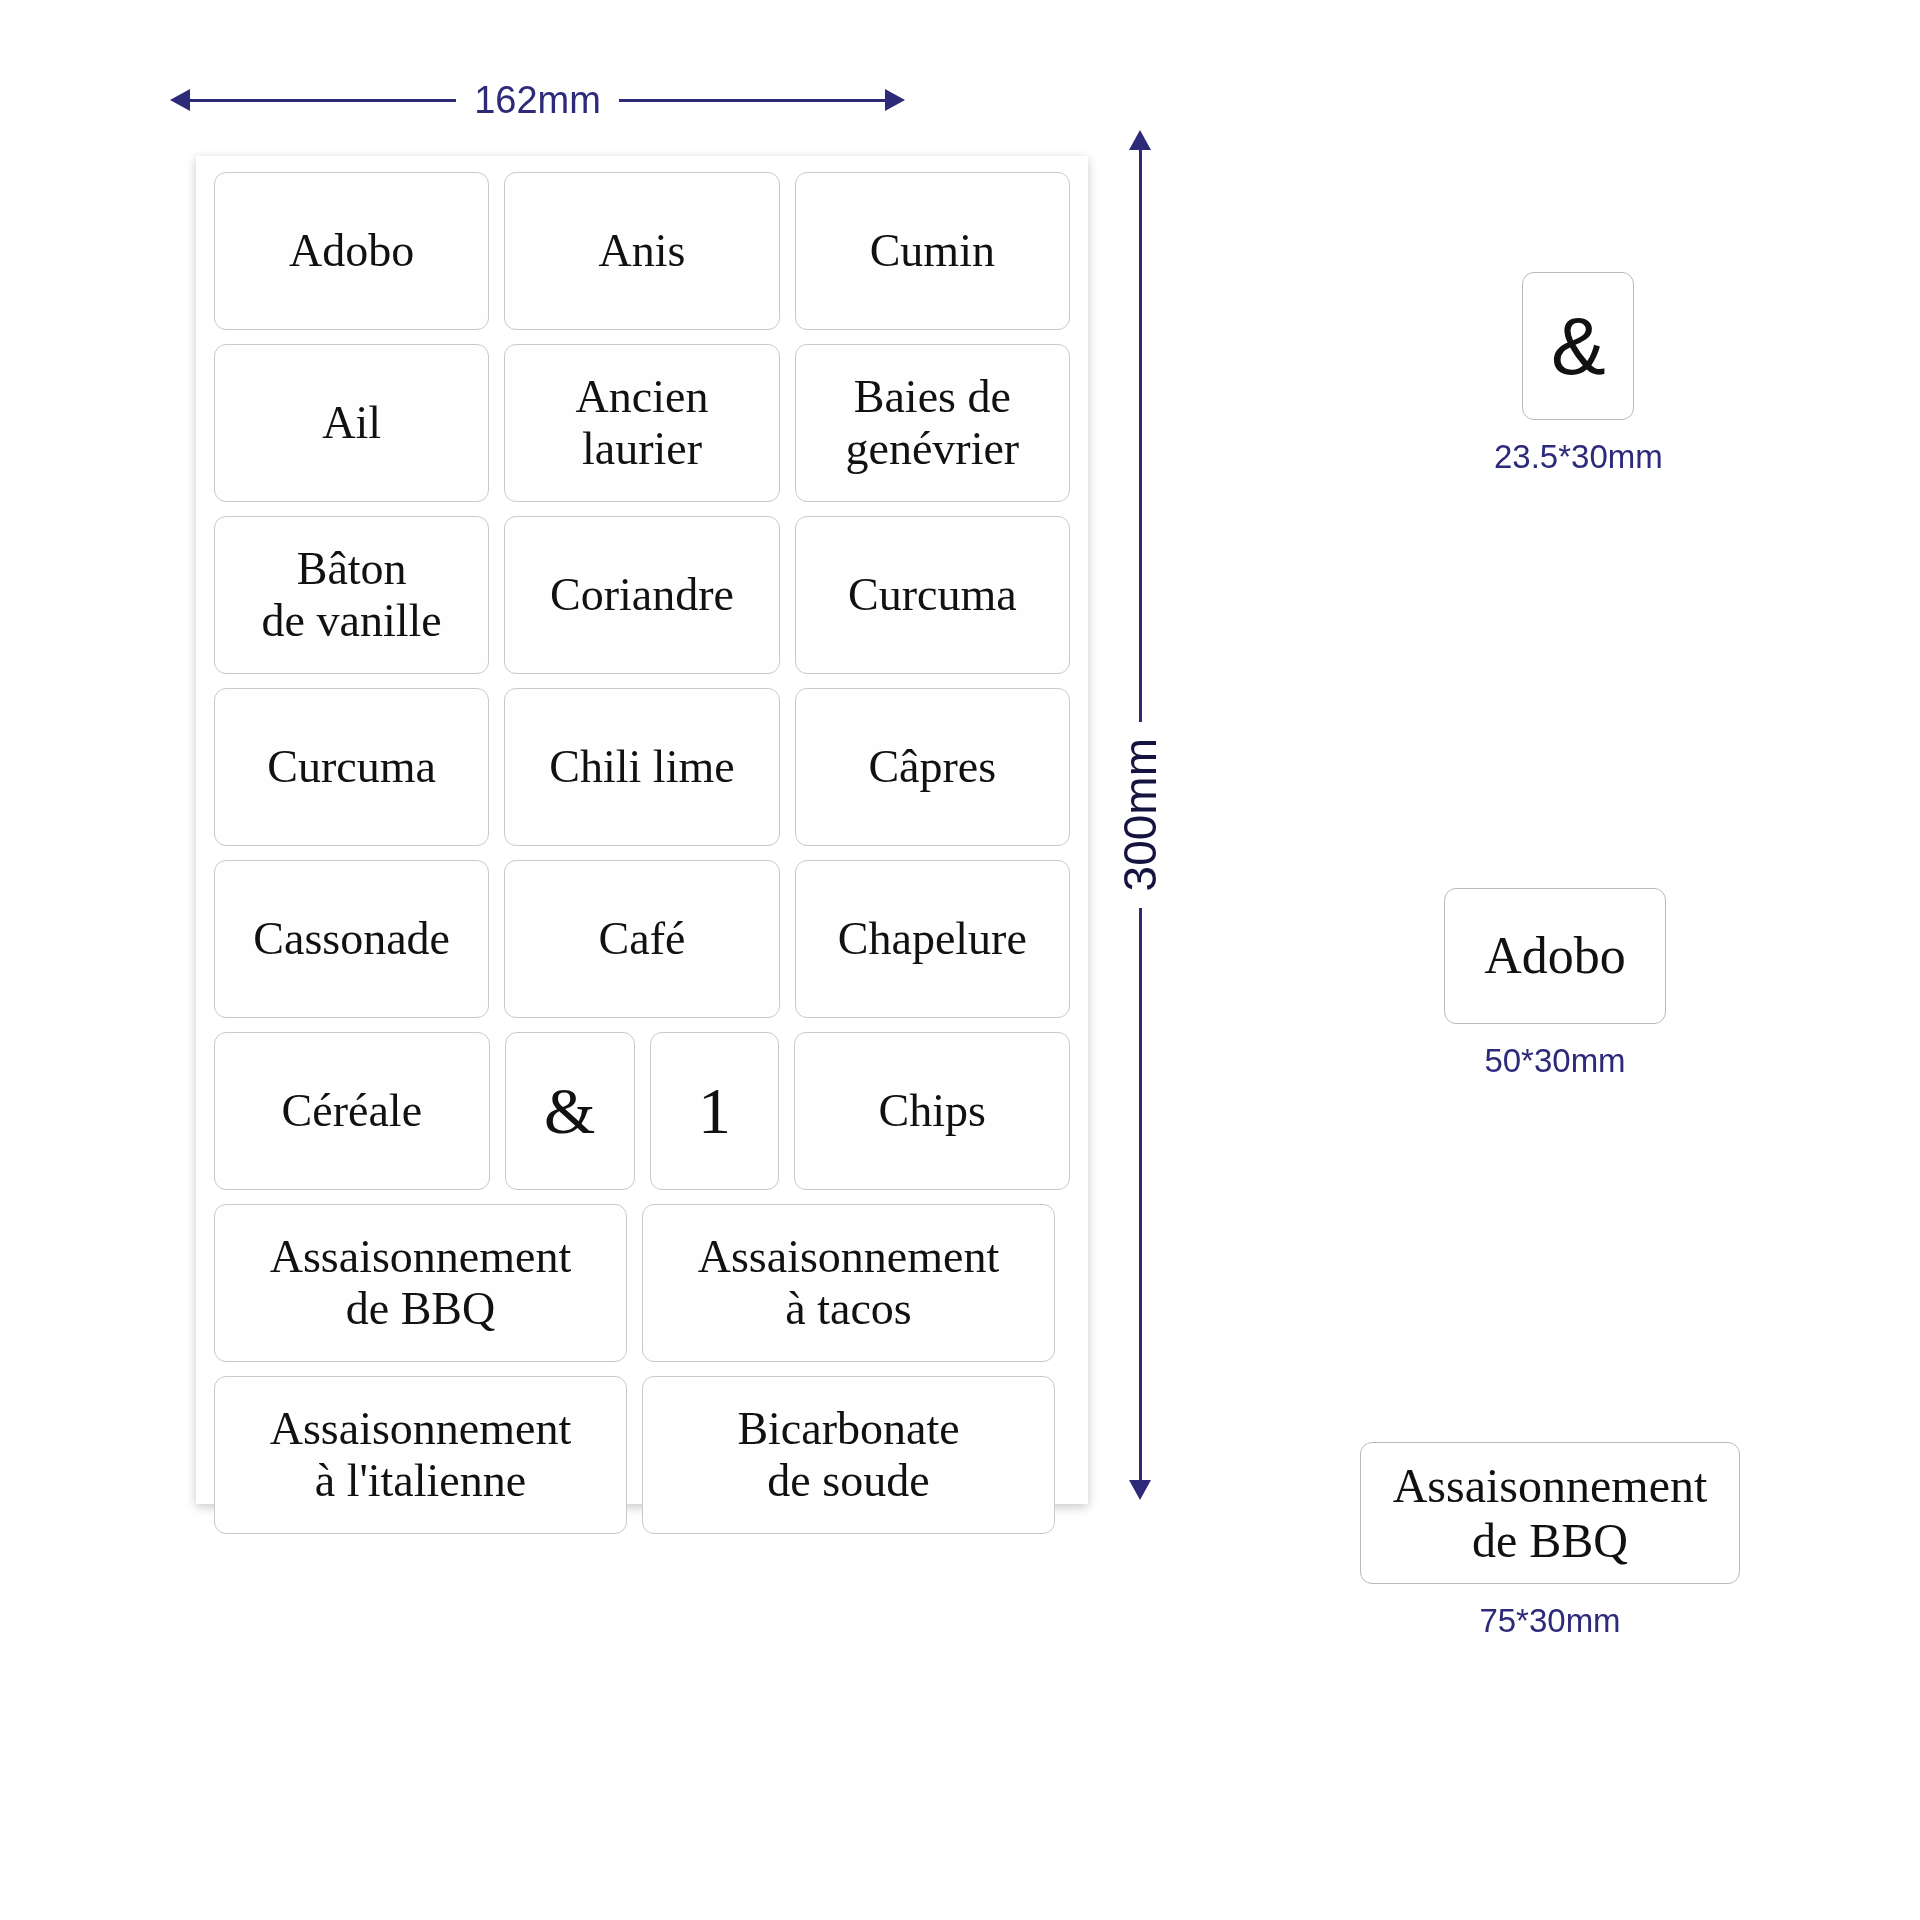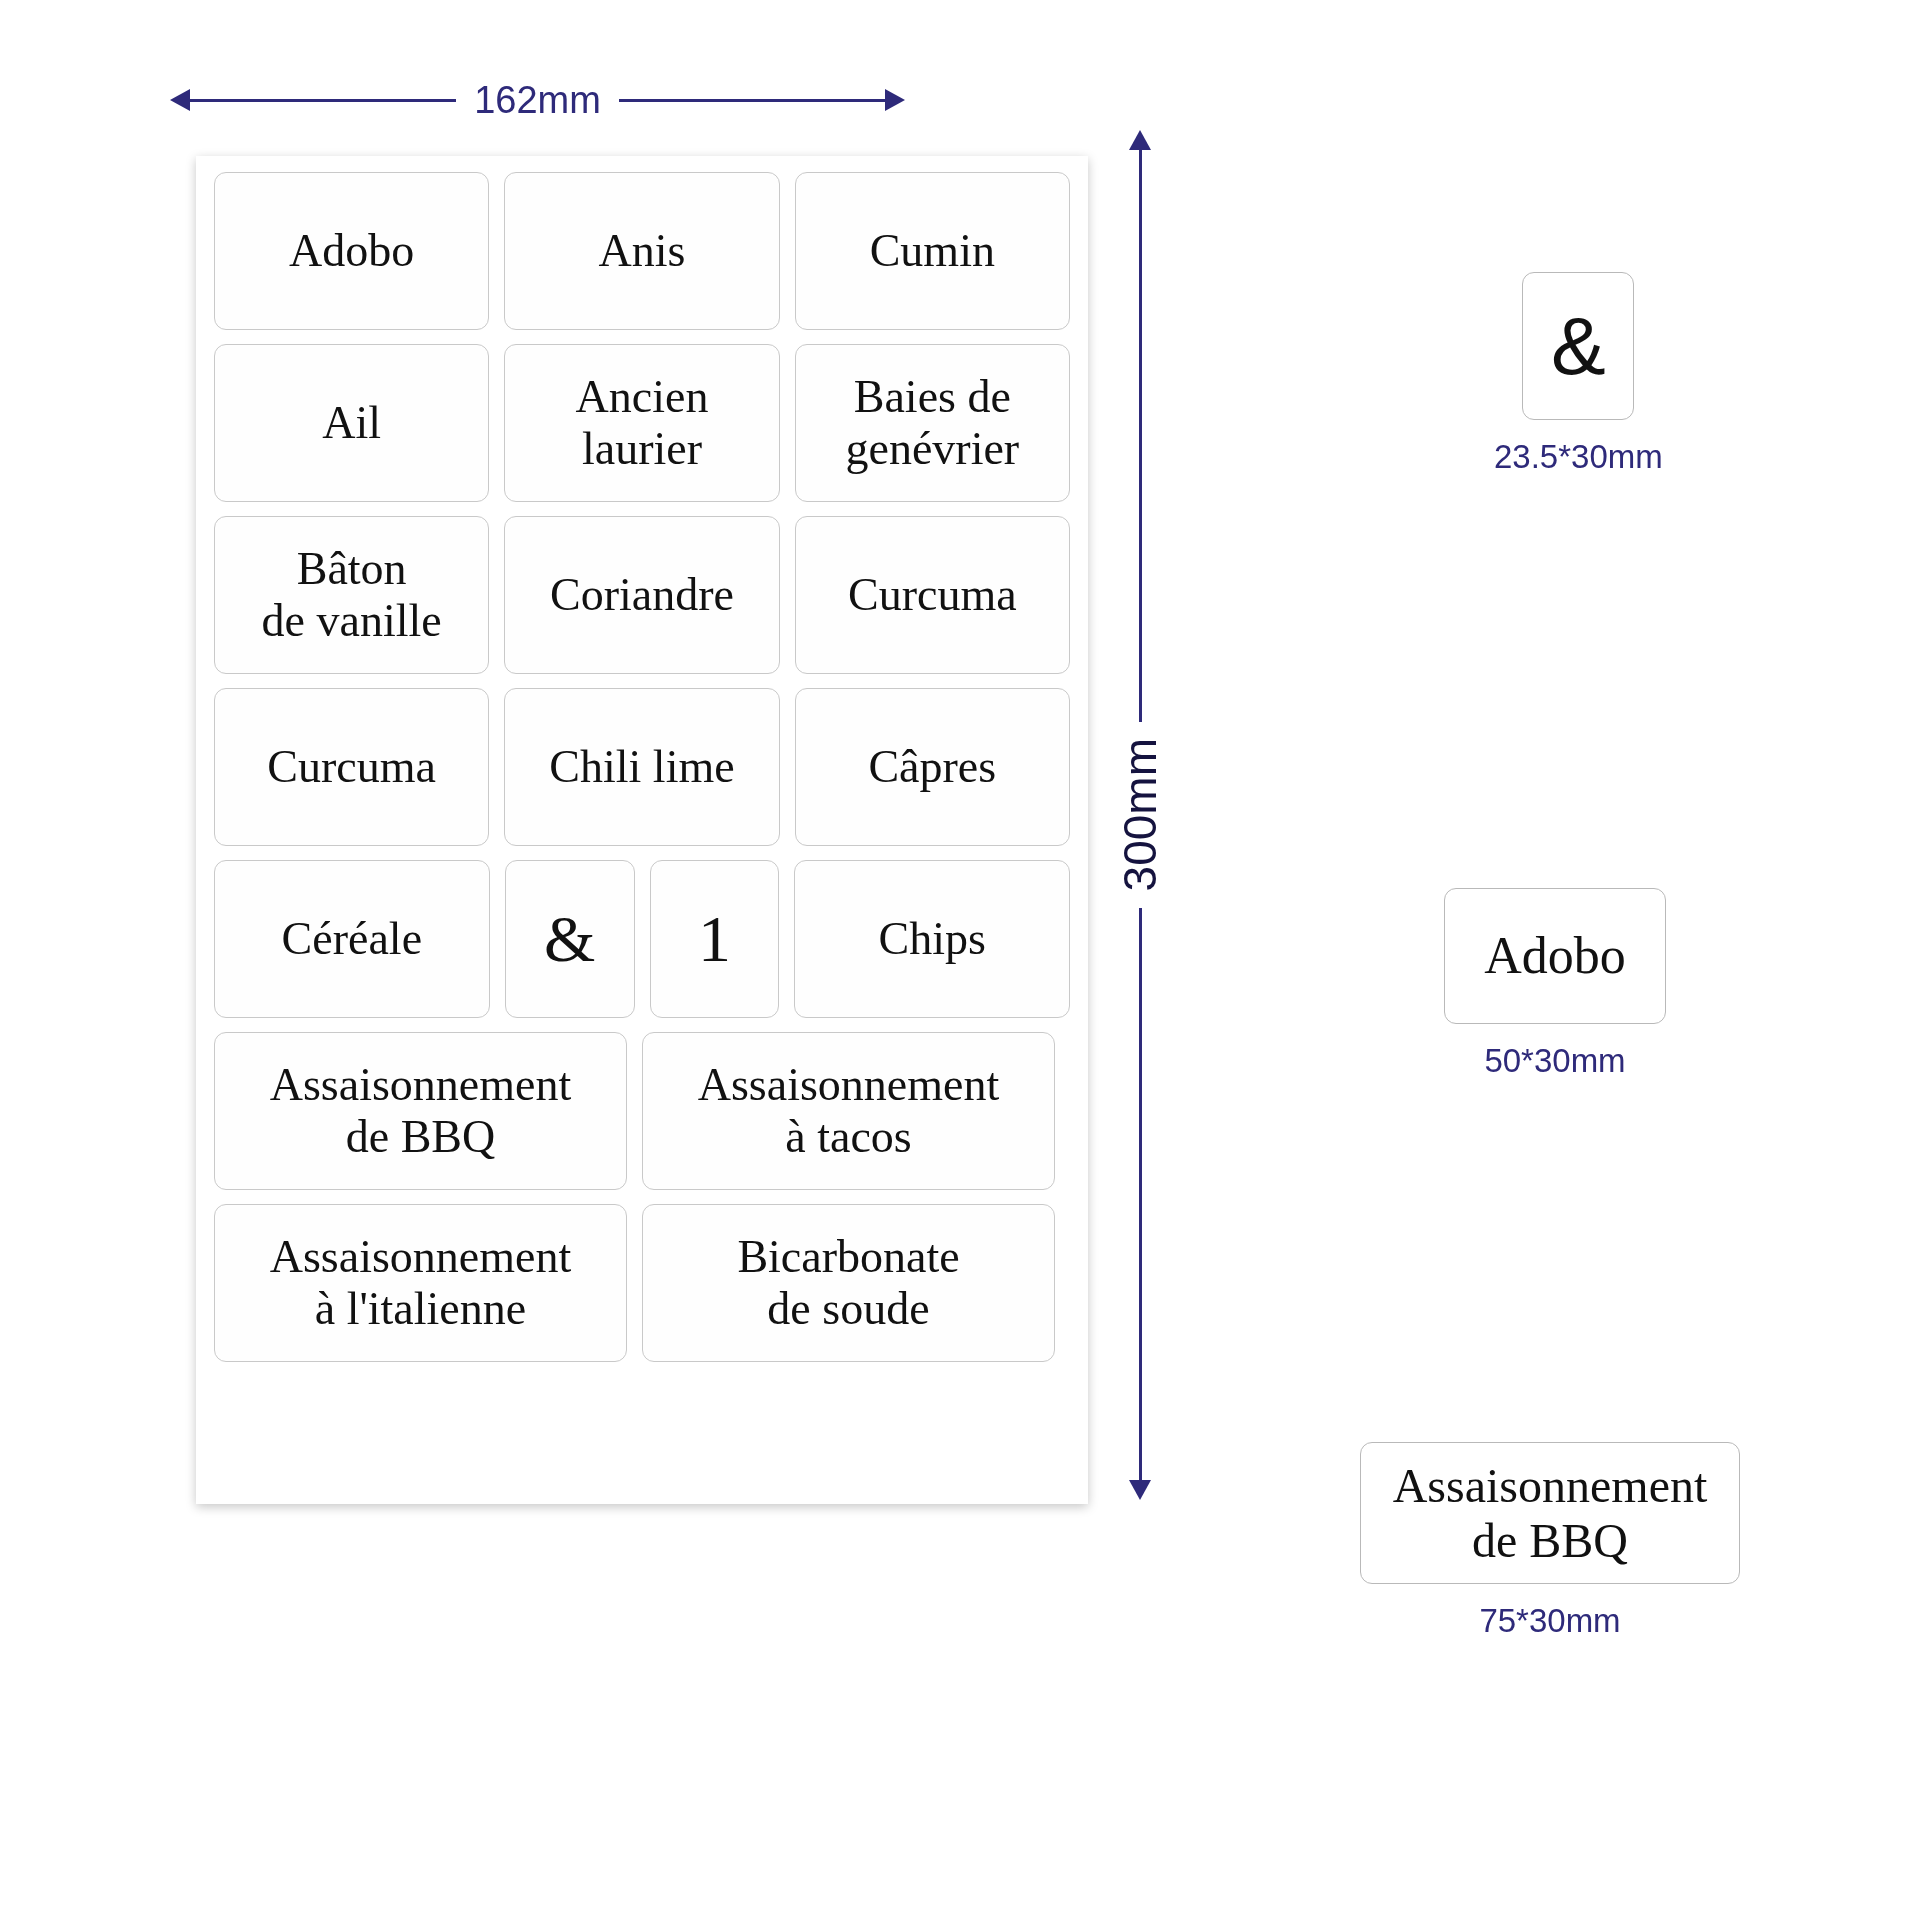--- a/index.html
+++ b/index.html
@@ -229,20 +229,25 @@
       <div class="lbl w50">Bâton<br>de vanille</div>
       <div class="lbl w50">Coriandre</div>
       <div class="lbl w50">Curcuma</div>
     </div>
     <div class="sheet-row">
       <div class="lbl w50">Curcuma</div>
       <div class="lbl w50">Chili lime</div>
       <div class="lbl w50">Câpres</div>
     </div>
     <div class="sheet-row">
+      <div class="lbl w50">Cassonade</div>
+      <div class="lbl w50">Café</div>
+      <div class="lbl w50">Chapelure</div>
+    </div>
+    <div class="sheet-row">
       <div class="lbl w50">Céréale</div>
       <div class="lbl w235 glyph">&amp;</div>
       <div class="lbl w235 glyph">1</div>
       <div class="lbl w50">Chips</div>
     </div>
     <div class="sheet-row">
       <div class="lbl w75">Assaisonnement<br>de BBQ</div>
       <div class="lbl w75">Assaisonnement<br>à tacos</div>
     </div>
     <div class="sheet-row">

